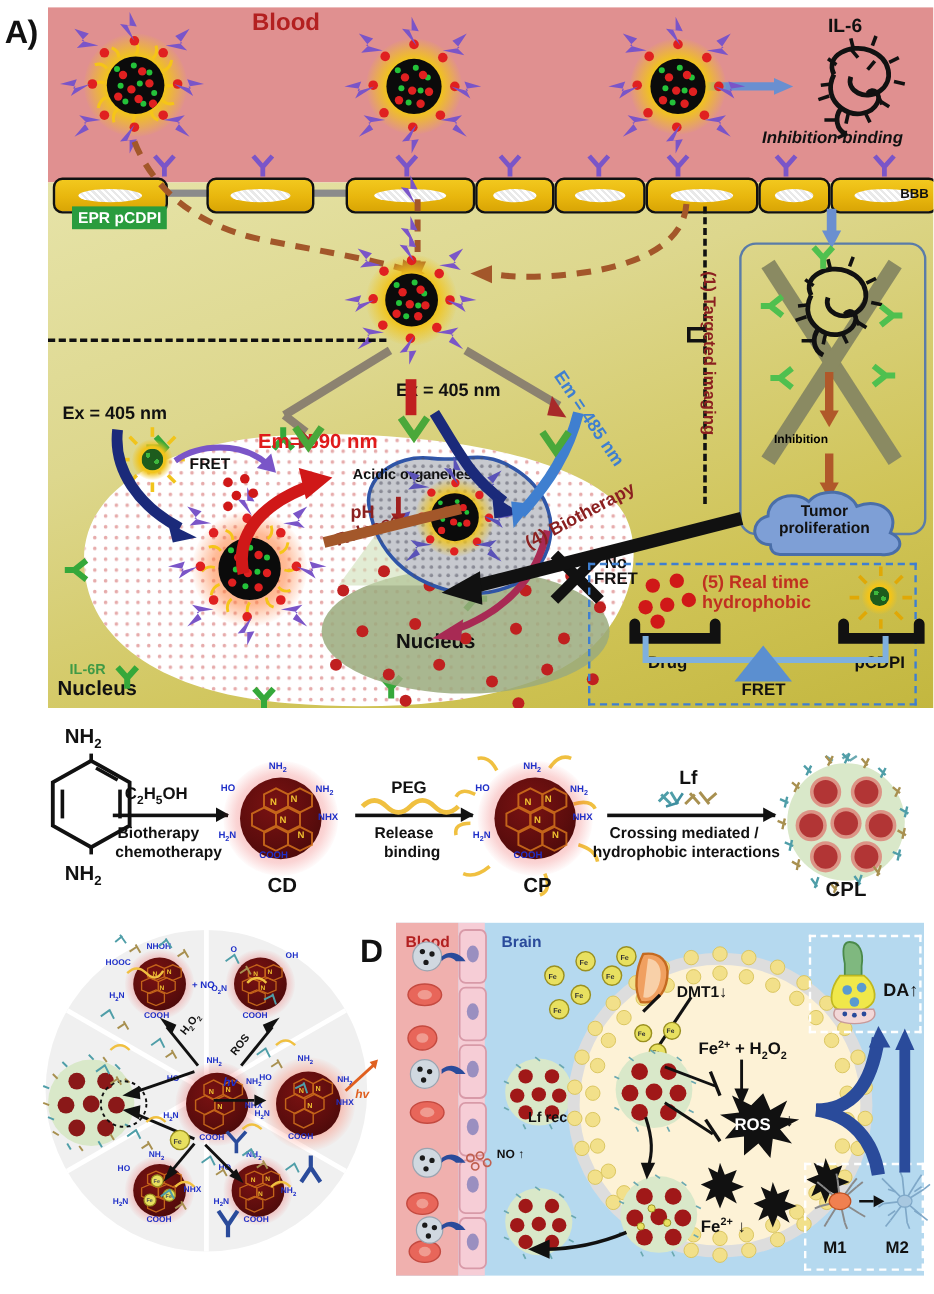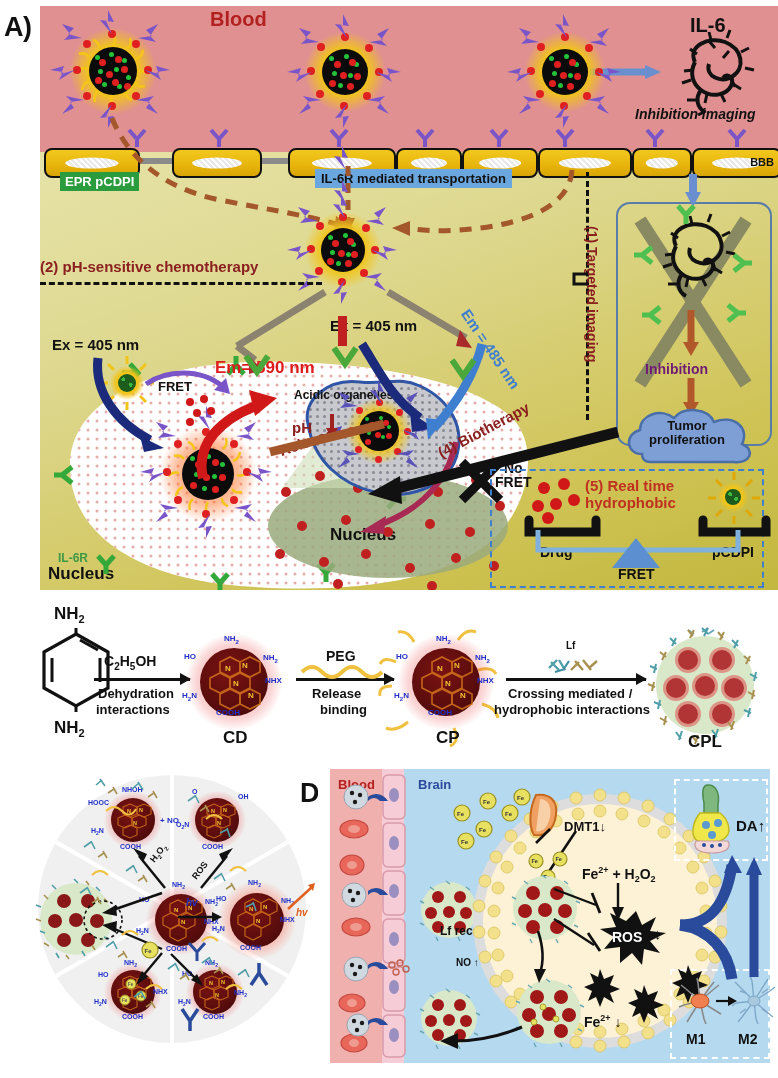--- a/index.html
+++ b/index.html
@@ -8,21 +8,21 @@
   .panel-letter{position:absolute;font-weight:bold;font-size:27px;color:#111;
        font-family:"Liberation Sans",sans-serif;letter-spacing:-0.5px;}
 
   
   #panelA{position:absolute;left:40px;top:6px;width:738px;height:584px;overflow:hidden;}
   #a-blood{position:absolute;left:0;top:0;width:738px;height:146px;background:#e09090;}
   #a-brain{position:absolute;left:0;top:146px;width:738px;height:438px;
       background:linear-gradient(160deg,#e6e3a8 0%,#ddd78d 35%,#cfc355 75%,#c3b73f 100%);}
   .blood-label{position:absolute;left:170px;top:2px;font-size:20px;font-weight:bold;
       color:#b32020;font-family:"Liberation Sans",sans-serif;}
-  .il6-label{position:absolute;left:650px;top:8px;font-size:20px;font-weight:bold;color:#111;}
+  .il6-label{position:absolute;left:650px;top:8px;font-size:16px;font-weight:bold;color:#111;}
   .inhib-binding{position:absolute;left:595px;top:100px;font-size:14px;font-weight:bold;
       font-style:italic;color:#111;}
   .bbb-label{position:absolute;right:4px;top:150px;font-size:11px;font-weight:bold;color:#111;}
 
   
   .bbb-row{position:absolute;left:0;top:142px;width:738px;height:28px;}
   .bbb-cell{position:absolute;top:0;height:26px;border:2.3px solid #111;border-radius:8px;
       background:linear-gradient(180deg,#f2c81e 0%,#e8b60d 55%,#d9a505 100%);}
   .bbb-cell::after{content:"";position:absolute;left:50%;top:50%;transform:translate(-50%,-50%);
       width:58%;height:42%;border-radius:50%;
@@ -54,21 +54,21 @@
   .targimg{position:absolute;left:560px;top:220px;font-size:14px;font-weight:bold;color:#8b2020;
       transform:rotate(90deg);transform-origin:left top;white-space:nowrap;}
   .phrel{position:absolute;left:252px;top:413px;font-size:15px;font-weight:bold;color:#8b2020;}
   .relea{position:absolute;left:237px;top:437px;font-size:15px;font-weight:bold;color:#8b2020;
       transform:rotate(-19deg);transform-origin:left top;}
   .nofret{position:absolute;left:455px;top:455px;font-size:14px;font-weight:bold;color:#111;
       line-height:1.0;text-align:center;}
   .nucleus{position:absolute;left:290px;top:519px;font-size:17px;font-weight:bold;color:#111;}
   .il6r-lbl{position:absolute;left:18px;top:545px;font-size:12px;font-weight:bold;color:#3f9a45;}
   .glioma{position:absolute;left:8px;top:558px;font-size:17px;font-weight:bold;color:#111;}
-  .inhibition{position:absolute;left:605px;top:355px;font-size:14px;font-weight:bold;color:#701a75;}
+  .inhibition{position:absolute;left:605px;top:355px;font-size:10px;font-weight:bold;color:#000000;}
   .tumorprol{position:absolute;left:600px;top:413px;font-size:13px;font-weight:bold;color:#111;
       text-align:center;line-height:1.05;width:94px;}
   .biother{position:absolute;left:395px;top:440px;font-size:15px;font-weight:bold;color:#8b2020;
       transform:rotate(-28deg);transform-origin:left top;white-space:nowrap;}
   .realtime{position:absolute;left:545px;top:472px;font-size:15px;font-weight:bold;color:#c03020;
       line-height:1.1;}
   .drugL{position:absolute;left:500px;top:538px;font-size:14px;font-weight:bold;color:#111;}
   .pcdpiL{position:absolute;left:672px;top:538px;font-size:14px;font-weight:bold;color:#111;}
   .fretB{position:absolute;left:578px;top:560px;font-size:14px;font-weight:bold;color:#111;}
   .rtbox{position:absolute;left:450px;top:463px;width:270px;height:115px;
@@ -134,21 +134,21 @@
         <path d="M58 26 l6 -7"></path>
         <path d="M28 38 l-9 1"></path>
       <path d="M26 48 l-9 3"></path>
         <path d="M42 62 l-2 9"></path>
         <path d="M56 62 l4 8"></path>
       <path d="M68 52 l8 5"></path>
         <path d="M41 79 l-8 4"></path>
         <path d="M31 68 l-9 0"></path>
     </g>
   </svg>
-  <div class="inhib-binding">Inhibition imaging</div>
+  <div class="inhib-binding">Inhibition binding</div>
 
   <svg style="position:absolute;left:543px;top:58px;" width="80" height="16">
     <line x1="0" y1="8" x2="62" y2="8" stroke="#6a8fd0" stroke-width="7"></line>
     <polygon points="62,1 78,8 62,15" fill="#6a8fd0"></polygon>
   </svg>
 
   <div class="np" style="left:30px;top:22px;width:86px;height:86px;">
     <div class="halo" style="width:86px;height:86px;background:radial-gradient(circle,#f7cf22 0%,#f1c41b 40%,rgba(241,196,27,0) 72%);"></div>
     <svg style="position:absolute;left:0;top:0;" width="86" height="86">
       <g stroke="#f5c518" stroke-width="2.6" fill="none">
@@ -317,21 +317,20 @@
       <path d="M3 2 L11 11 L19 2 M11 11 L11 19" stroke="#7a55c8" stroke-width="4" fill="none"></path>
     </svg>
   <svg style="position:absolute;left:604px;top:122px;" width="22" height="20">
       <path d="M3 2 L11 11 L19 2 M11 11 L11 19" stroke="#7a55c8" stroke-width="4" fill="none"></path>
     </svg>
   <svg style="position:absolute;left:686px;top:122px;" width="22" height="20">
       <path d="M3 2 L11 11 L19 2 M11 11 L11 19" stroke="#7a55c8" stroke-width="4" fill="none"></path>
     </svg>
 
   <div class="epr">EPR pCDPI</div>
-  <div class="il6r-trans">IL-6R mediated transportation</div>
 
   <svg style="position:absolute;left:60px;top:108px;" width="260" height="128">
     <path d="M12 4 C26 40 60 74 120 86 C160 94 200 100 236 110" stroke="#a3572a" stroke-width="5" fill="none" stroke-dasharray="12 9"></path>
     <polygon points="236,102 254,114 234,119" fill="#a3572a"></polygon>
   </svg>
   <svg style="position:absolute;left:300px;top:160px;" width="16" height="70">
     <line x1="8" y1="0" x2="8" y2="54" stroke="#a3572a" stroke-width="5" stroke-dasharray="10 7"></line>
     <polygon points="1,52 15,52 8,68" fill="#a3572a"></polygon>
   </svg>
   <svg style="position:absolute;left:320px;top:160px;" width="220" height="80">
@@ -378,21 +377,20 @@
       <polygon points="13,15 25,19 19,25 33,29 15,31 21,25"></polygon>
       <polygon points="101,15 89,21 95,27 81,29 99,33 93,27"></polygon>
       <polygon points="2,58 16,54 13,62 27,58 11,68 15,60"></polygon>
       <polygon points="112,58 98,54 101,62 87,58 103,68 99,60"></polygon>
       <polygon points="13,99 25,93 21,87 35,85 17,81 23,87"></polygon>
       <polygon points="101,99 89,93 93,87 79,85 97,81 91,87"></polygon>
       <polygon points="56,112 62,100 54,101 60,88 48,102 56,101"></polygon>
     </g>
   </svg>
 
-  <div class="chemo-label">(2) pH-sensitive  chemotherapy</div>
   <div class="dashline" style="left:0px;top:276px;width:282px;"></div>
 
   <div class="dashline" style="left:546px;top:166px;width:0;height:248px;border-top:none;border-left:3px dashed #111;"></div>
   <div class="targimg">(1) Targeted imaging</div>
   <svg style="position:absolute;left:530px;top:266px;" width="20" height="14">
       <path d="M18 2 L4 2 L4 12 L18 12" stroke="#111" stroke-width="3" fill="none"></path>
     </svg>
 
   <svg style="position:absolute;left:0px;top:340px;" width="500" height="244" viewBox="0 0 500 244">
     <defs>
@@ -788,22 +786,22 @@
     <line x1="60" y1="30" x2="60" y2="54" stroke="#111" stroke-width="3"></line>
     <line x1="40" y1="12" x2="58" y2="22" stroke="#111" stroke-width="3"></line>
     <line x1="36" y1="0" x2="36" y2="6" stroke="#111" stroke-width="3"></line>
     <line x1="36" y1="78" x2="36" y2="84" stroke="#111" stroke-width="3"></line>
   </svg>
   <div class="b-txt" style="left:54px;top:8px;font-size:17px;">NH<sub style="font-size:11px;">2</sub></div>
   <div class="b-txt" style="left:54px;top:122px;font-size:17px;">NH<sub style="font-size:11px;">2</sub></div>
 
   <div class="arrowline" style="left:94px;top:82px;width:96px;"></div>
   <div class="b-txt" style="left:104px;top:57px;font-size:14px;">C<sub style="font-size:10px;">2</sub>H<sub style="font-size:10px;">5</sub>OH</div>
-  <div class="b-txt" style="left:98px;top:90px;font-size:13px;">Dehydration</div>
-  <div class="b-txt" style="left:96px;top:106px;font-size:13px;">interactions</div>
+  <div class="b-txt" style="left:98px;top:90px;font-size:13px;">Biotherapy</div>
+  <div class="b-txt" style="left:96px;top:106px;font-size:13px;">chemotherapy</div>
 
   <div class="cd-glow" style="left:186px;top:38px;width:96px;height:96px;"></div>
   <div class="cd-sphere" style="left:200px;top:52px;width:68px;height:68px;">
     <svg style="position:absolute;left:0;top:0;" width="68" height="68">
       <g stroke="#d4731c" stroke-width="1.6" fill="none" opacity="0.85">
         <polygon points="20,14 30,9 40,14 40,24 30,29 20,24"></polygon>
         <polygon points="40,14 50,9 60,14 60,24 50,29 40,24"></polygon>
         <polygon points="10,30 20,25 30,30 30,40 20,45 10,40"></polygon>
         <polygon points="30,30 40,25 50,30 50,40 40,45 30,40"></polygon>
         <polygon points="20,46 30,41 40,46 40,56 30,61 20,56"></polygon>
@@ -866,21 +864,21 @@
   </div>
   <div class="chemlbl" style="left:436px;top:38px;">NH<sub style="font-size:6px;">2</sub></div>
   <div class="chemlbl" style="left:396px;top:56px;">HO</div>
   <div class="chemlbl" style="left:475px;top:57px;">NH<sub style="font-size:6px;">2</sub></div>
   <div class="chemlbl" style="left:394px;top:95px;">H<sub style="font-size:6px;">2</sub>N</div>
   <div class="chemlbl" style="left:477px;top:80px;">NHX</div>
   <div class="chemlbl" style="left:428px;top:112px;">COOH</div>
   <div class="b-prod" style="left:436px;top:132px;">CP</div>
 
   <div class="arrowline" style="left:506px;top:82px;width:140px;"></div>
-  <div class="b-txt" style="left:566px;top:44px;font-size:10px;">Lf</div>
+  <div class="b-txt" style="left:566px;top:44px;font-size:16px;">Lf</div>
   <svg style="position:absolute;left:545px;top:60px;" width="60" height="20">
     <g stroke="#4f9ea8" stroke-width="2.4" fill="none">
       <path d="M4 12 l8 -8 M6 6 l8 8 M14 4 l6 10"></path>
     </g>
     <g stroke="#a89050" stroke-width="2.4" fill="none">
       <path d="M26 14 l8 -8 M30 5 l8 9 M38 4 l8 10 M44 12 l8 -7"></path>
     </g>
     <g stroke="#3f8fa0" stroke-width="2.2" fill="none">
       <path d="M18 14 l6 -9 M10 16 l10 -3"></path>
     </g>
@@ -1297,21 +1295,21 @@
       </g>
     </svg>
     <svg style="position:absolute;left:36px;top:18px;" width="26" height="244">
       <g fill="#2a4b9b">
         <path d="M2 10 C10 4 18 8 22 14 L14 14 C10 10 6 10 2 14 Z"></path>
         <path d="M2 104 C10 98 18 102 22 108 L14 108 C10 104 6 104 2 108 Z"></path>
         <path d="M2 178 C10 172 18 176 22 182 L14 182 C10 178 6 178 2 182 Z"></path>
         <path d="M2 234 C10 228 18 232 22 238 L14 238 C10 234 6 234 2 238 Z"></path>
       </g>
     </svg>
-    <div class="d-lbl" style="left:84px;top:188px;font-size:10px;margin-left:42px;">NO ↑</div>
+    <div class="d-lbl" style="left:84px;top:188px;font-size:10px;">NO ↑</div>
     <svg style="position:absolute;left:56px;top:190px;" width="26" height="20">
       <g fill="none" stroke="#c06050" stroke-width="1.4">
         <circle cx="6" cy="6" r="3"></circle>
           <circle cx="14" cy="4" r="3"></circle>
           <circle cx="10" cy="13" r="3"></circle>
           <circle cx="20" cy="10" r="3"></circle>
       </g>
     </svg>
 
     <svg style="position:absolute;left:88px;top:110px;" width="62" height="62">

